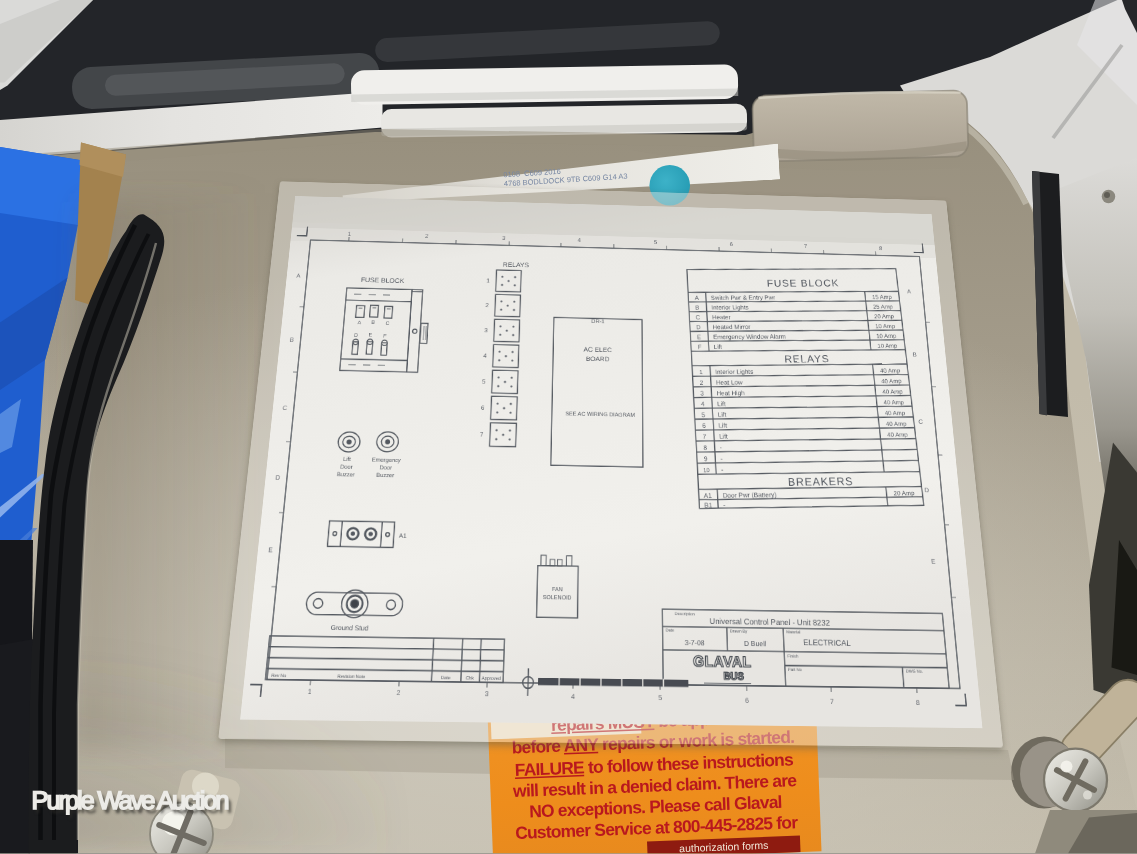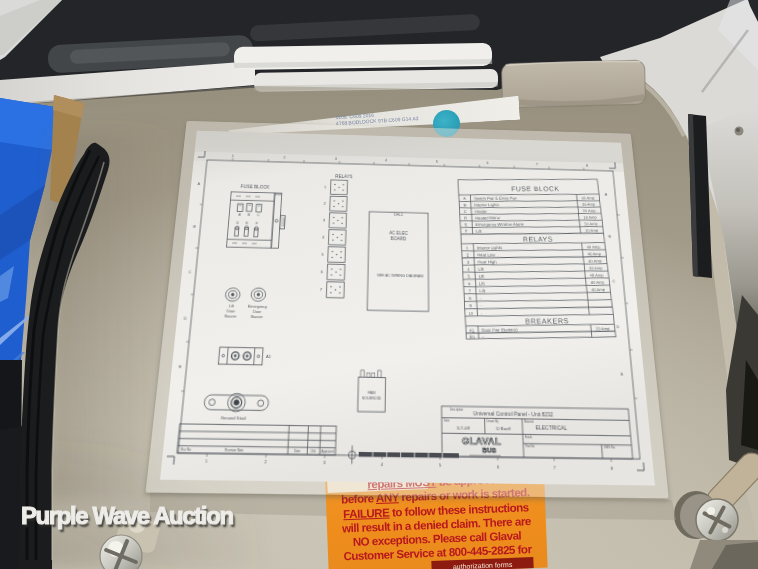--- a/index.html
+++ b/index.html
@@ -524,14 +524,14 @@
       <g>
         <line x1="176.7" y1="313.5" x2="176.7" y2="329.5"></line>
         <circle cx="176.7" cy="321.8" r="3.4"></circle>
         <rect x="183" y="319" width="95" height="4.2" fill="#43474e" stroke="none"></rect>
         <path d="M196.2,318.6 v4.8 M209.4,318.6 v4.8 M222.6,318.6 v4.8 M235.8,318.6 v4.8 M249,318.6 v4.8 M262.2,318.6 v4.8" stroke="#e8e6e2" stroke-width="0.8"></path>
       </g>
     </g>
   </svg>
 </div>
 
-<div class="abs" style="left:21px;top:502px;font-size:24px;font-weight:bold;color:#eeede9;letter-spacing:-1.4px;-webkit-text-stroke:1.1px #ecebe7;text-shadow:2px 3px 2px rgba(45,44,40,0.85), 0 0 1px rgba(60,58,52,0.6);">Purple Wave Auction</div>
+<div class="abs" style="left:21px;top:524px;font-size:17px;font-weight:normal;color:#eeede9;letter-spacing:-1.4px;-webkit-text-stroke:1.1px #ecebe7;text-shadow:2px 3px 2px rgba(45,44,40,0.85), 0 0 1px rgba(60,58,52,0.6);">Purple Wave Auction</div>
 </div>
 
 </body></html>

